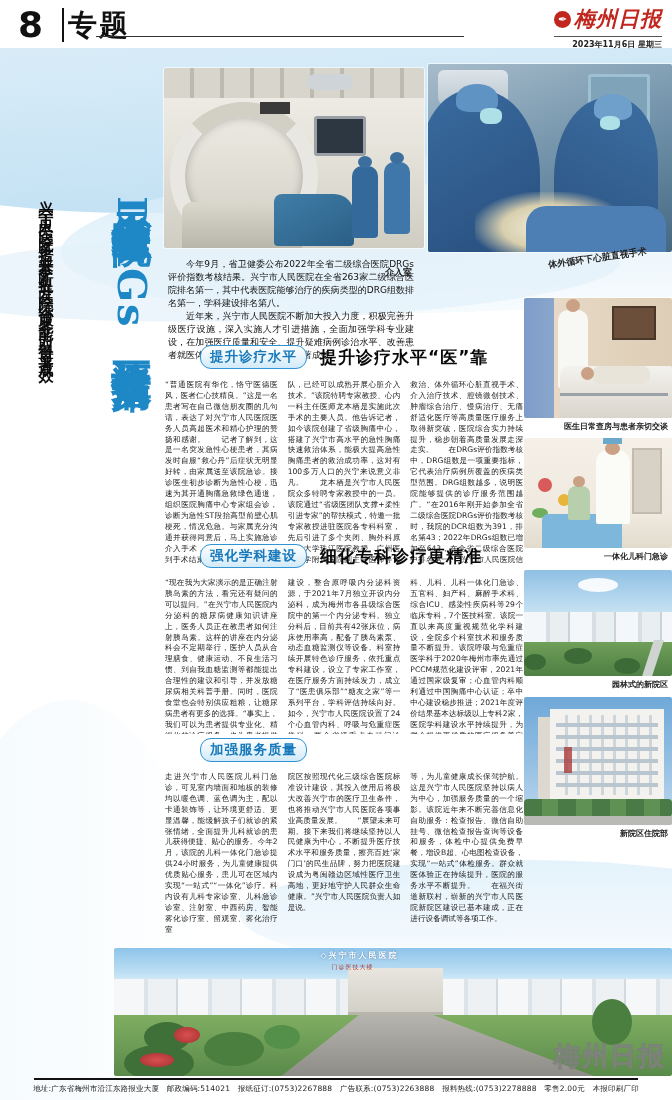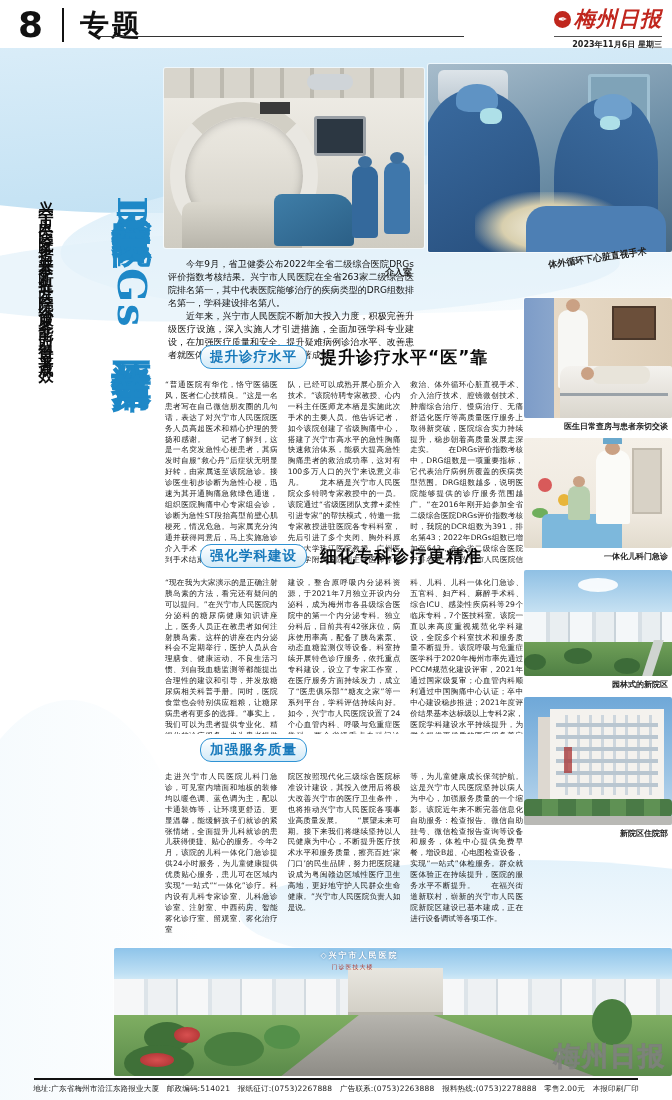--- a/index.html
+++ b/index.html
@@ -10,21 +10,21 @@
   .wave{position:absolute;border-radius:50%;}
   .w1{left:-260px;top:-120px;width:980px;height:330px;background:linear-gradient(180deg,#eaf5fc,#bcdef2);opacity:.9;transform:rotate(-4deg);}
   .w2{left:60px;top:150px;width:900px;height:160px;background:linear-gradient(180deg,#d2e9f7,#f4fafd);opacity:.8;transform:rotate(-3deg);}
   .w3{left:-80px;top:230px;width:700px;height:90px;background:#e2f1fa;opacity:.7;transform:rotate(-2deg);}
   .w4{left:240px;top:860px;width:560px;height:110px;background:linear-gradient(180deg,#ddeffa,#f7fbfe);opacity:.8;}
   .w5{left:-60px;top:700px;width:260px;height:500px;background:linear-gradient(90deg,#eef7fc,#ffffff);opacity:.7;}
   
   .hdr{position:absolute;left:0;top:0;width:672px;height:48px;background:#fff;z-index:3;}
   .pageno{position:absolute;left:18px;top:4px;font-size:36px;font-weight:700;font-family:"DejaVu Sans",sans-serif;}
   .hdiv{position:absolute;left:62px;top:8px;width:2px;height:34px;background:#111;}
-  .secname{position:absolute;left:80px;top:6px;font-size:29px;font-weight:900;letter-spacing:2px;}
+  .secname{position:absolute;left:68px;top:6px;font-size:29px;font-weight:900;letter-spacing:2px;}
   .hline1{position:absolute;left:96px;top:36px;width:368px;height:1px;background:#333;}
   .masthead{position:absolute;right:10px;top:5px;text-align:right;}
   .mh-row{display:flex;align-items:center;gap:3px;justify-content:flex-end;}
   .mh-icon{width:17px;height:17px;border-radius:50%;background:#c0261d;color:#fff;font-size:11px;line-height:17px;text-align:center;}
   .mh-name{font-family:"DejaVu Serif",serif;font-weight:900;font-style:italic;font-size:21px;color:#c0261d;letter-spacing:1px;}
   .mh-date{margin-top:3px;font-size:8px;font-weight:700;color:#222;border-top:1px solid #555;padding-top:2px;}
   
   .v-sub{position:absolute;left:36px;top:188px;height:585px;writing-mode:vertical-rl;
          font-size:15px;font-weight:700;letter-spacing:6px;color:#0c0c0c;z-index:2;}
   .v-main{position:absolute;left:72px;top:180px;height:780px;width:88px;writing-mode:vertical-rl;

